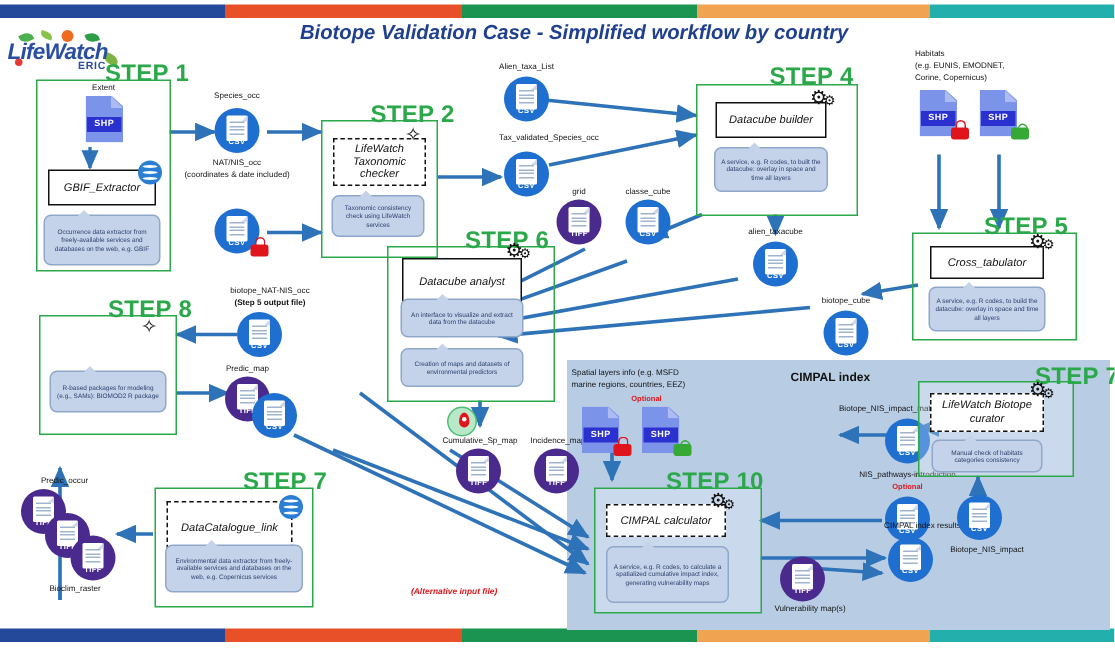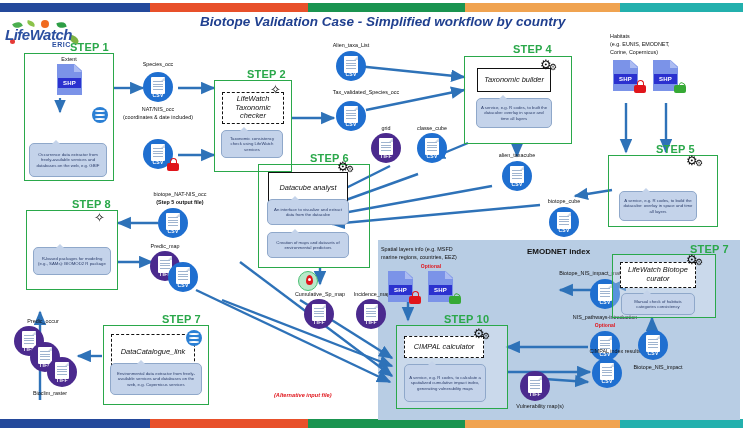--- a/index.html
+++ b/index.html
@@ -13,21 +13,21 @@
   .barwrap { position:absolute; left:0; width:743px; height:9px; display:flex; }
   .barwrap.top { top:3px; }
   .barwrap.bottom { top:419px; }
   .barseg { height:100%; }
 
   
   #links { position:absolute; left:0; top:0; width:743px; height:434px; pointer-events:none; }
 
   
   .stepbox { position:absolute; border:1.4px solid #2aa84a; background:rgba(255,255,255,0); }
-  .steplabel { position:absolute; color:#2aa84a; font-weight:bold; font-size:11px;
+  .steplabel { position:absolute; color:#2aa84a; font-weight:bold; font-size:16px;
                letter-spacing:.2px; white-space:nowrap; }
 
   .procbox { position:absolute; background:#fff; border:1.4px solid #111; display:flex;
              align-items:center; justify-content:center; text-align:center;
              font-style:italic; font-size:7.4px; color:#111; padding:2px; line-height:1.15; }
   .procbox.dashed { border:1.4px dashed #111; }
 
   .note { position:absolute; background:#c4d3ea; border:0.8px solid #8fa8ca;
           border-radius:5px; color:#2c3e6b; font-size:4.3px; text-align:center;
           display:flex; align-items:center; justify-content:center; padding:2px 3px;
@@ -134,21 +134,21 @@
     <div class="leaf" style="left:52px;top:2px;width:9px;height:6px;transform:rotate(-15deg);background:#2e9e46;"></div>
     <div class="leaf" style="left:64px;top:16px;width:10px;height:7px;transform:rotate(20deg);background:#7cb342;"></div>
     <div class="dot" style="left:5px;top:19px;width:5px;height:5px;background:#e53935;"></div>
     <div class="lw">LifeWatch</div>
     <div class="eric">ERIC</div>
   </div>
 
   <div id="title" style="left:200px; top:14px;">Biotope Validation Case - Simplified workflow by country</div>
 
   <div id="cimpal-panel" style="left:378px; top:240px; width:362px; height:180px;"></div>
-  <div class="panel-title" style="left:527px; top:247px;">EMODNET index</div>
+  <div class="panel-title" style="left:527px; top:247px;">CIMPAL index</div>
 
   <svg id="links">
     <defs>
       <marker id="ah" markerWidth="7" markerHeight="7" refX="5.4" refY="2.6" orient="auto">
         <path d="M0,0 L6,2.6 L0,5.2 z" fill="#2e72b8"></path>
       </marker>
     </defs>
     <g stroke="#2e72b8" stroke-width="2.4" fill="none" marker-end="url(#ah)">
 
       <path d="M60,98 L60,112" stroke-width="2.2"></path>
@@ -219,20 +219,21 @@
   </svg>
 
   <div class="stepbox" style="left:24px; top:53px; width:90px; height:128px;"></div>
   <div class="steplabel" style="left:70px; top:41px;">STEP 1</div>
   <div class="alabel" style="left:40px; top:56px; width:58px;">Extent</div>
   <div class="shp" style="left:57px; top:64px;">
     <div class="page"></div>
       <div class="fold"></div>
     <div class="tag">SHP</div>
   </div>
+  <div class="procbox" style="left:32px; top:113px; width:72px; height:24px;">GBIF_Extractor</div>
   <div class="dbbadge" style="left:92px; top:107px;">
     <i style="top:3px"></i>
       <i style="top:7px"></i>
       <i style="top:11px"></i>
   </div>
   <div class="note" style="left:29px; top:143px; width:78px; height:34px;">Occurrence data extractor from freely-available services and databases on the web, e.g. GBIF</div>
 
   <div class="alabel" style="left:120px; top:61px; width:76px;">Species_occ</div>
   <div class="artifact" style="left:143px; top:72px;">
     <div class="disc csv"></div>
@@ -291,21 +292,21 @@
         <i></i>
         <i></i>
         <i></i>
         <i></i>
       </div>
     <div class="ftype">CSV</div>
   </div>
 
   <div class="stepbox" style="left:464px; top:56px; width:108px; height:88px;"></div>
   <div class="steplabel" style="left:513px; top:43px;">STEP 4</div>
-  <div class="procbox" style="left:477px; top:68px; width:74px; height:24px;">Taxonomic builder</div>
+  <div class="procbox" style="left:477px; top:68px; width:74px; height:24px;">Datacube builder</div>
   <div class="gears" style="left:540px; top:58px;">⚙<span class="g2">⚙</span></div>
   <div class="note" style="left:476px; top:98px; width:76px; height:30px;">A service, e.g. R codes, to built the datacube: overlay in space and time all layers</div>
 
   <div class="alabel" style="left:610px; top:33px; width:130px; text-align:left;">Habitats</div>
   <div class="alabel" style="left:610px; top:41px; width:130px; text-align:left;">(e.g. EUNIS, EMODNET,</div>
   <div class="alabel" style="left:610px; top:49px; width:130px; text-align:left;">Corine, Copernicus)</div>
   <div class="shp" style="left:613px; top:60px;">
     <div class="page"></div>
       <div class="fold"></div>
     <div class="tag">SHP</div>
@@ -319,20 +320,21 @@
       <div class="fold"></div>
     <div class="tag">SHP</div>
   </div>
   <div class="lock green" style="left:674px; top:80px;">
     <div class="shackle"></div>
       <div class="body"></div>
   </div>
 
   <div class="stepbox" style="left:608px; top:155px; width:110px; height:72px;"></div>
   <div class="steplabel" style="left:656px; top:143px;">STEP 5</div>
+  <div class="procbox" style="left:620px; top:164px; width:76px; height:22px;">Cross_tabulator</div>
   <div class="gears" style="left:686px; top:154px;">⚙<span class="g2">⚙</span></div>
   <div class="note" style="left:619px; top:191px; width:78px; height:30px;">A service, e.g. R codes, to build the datacube: overlay in space and time all layers</div>
 
   <div class="alabel" style="left:368px; top:125px; width:36px;">grid</div>
   <div class="artifact" style="left:371px; top:133px;">
     <div class="disc tiff"></div>
       <div class="sheet"></div>
     <div class="lines">
         <i></i>
         <i></i>

